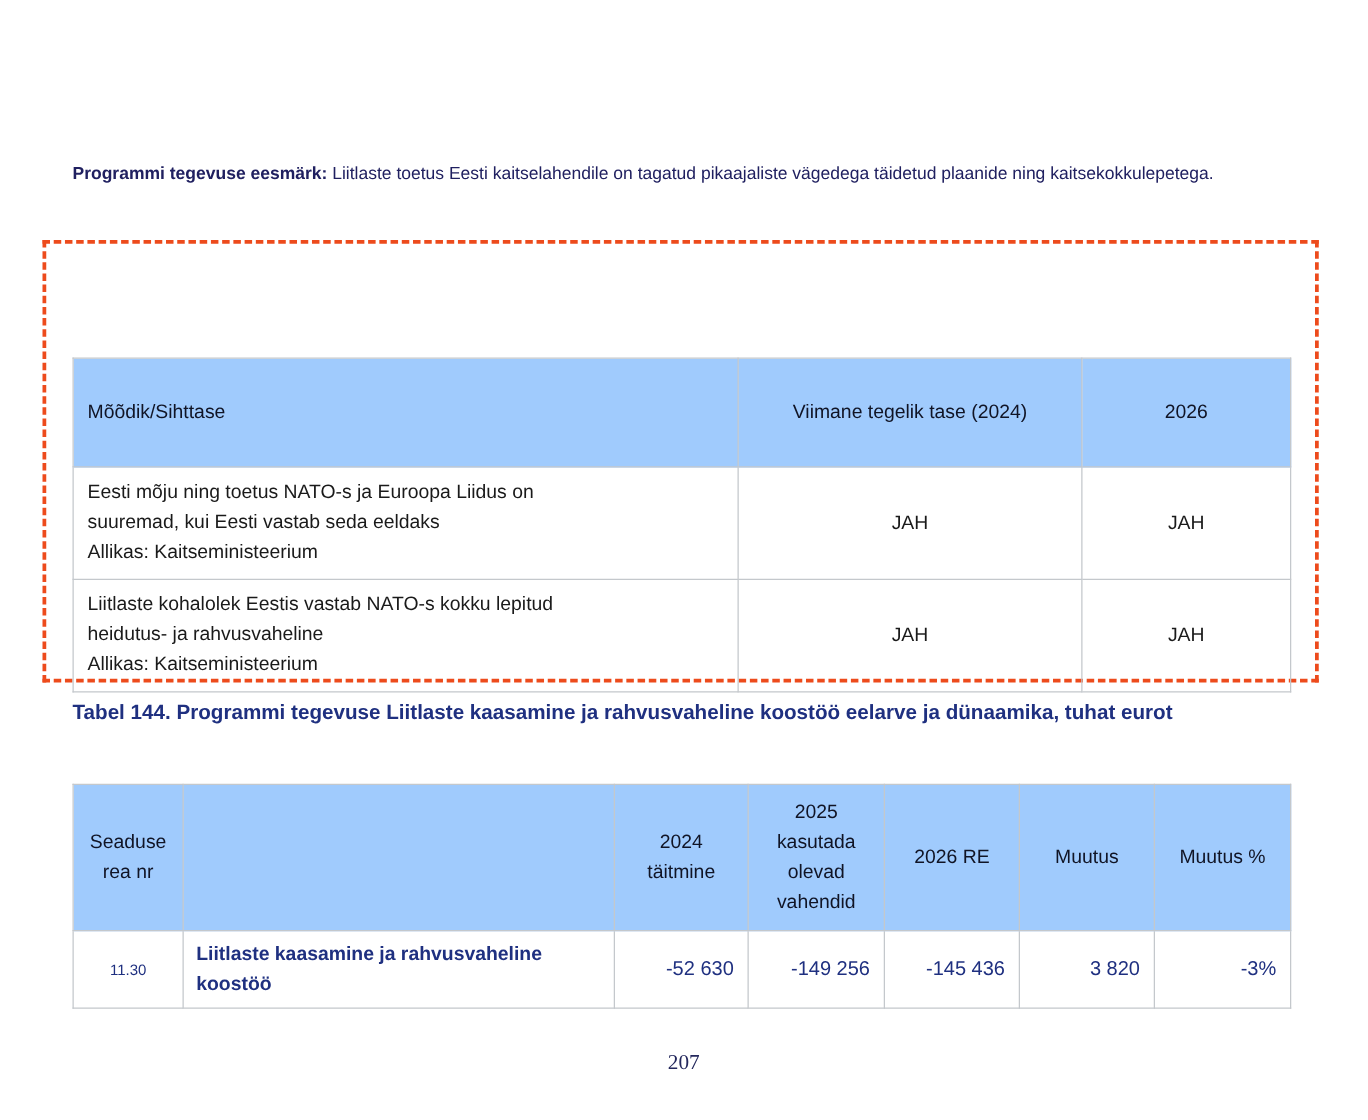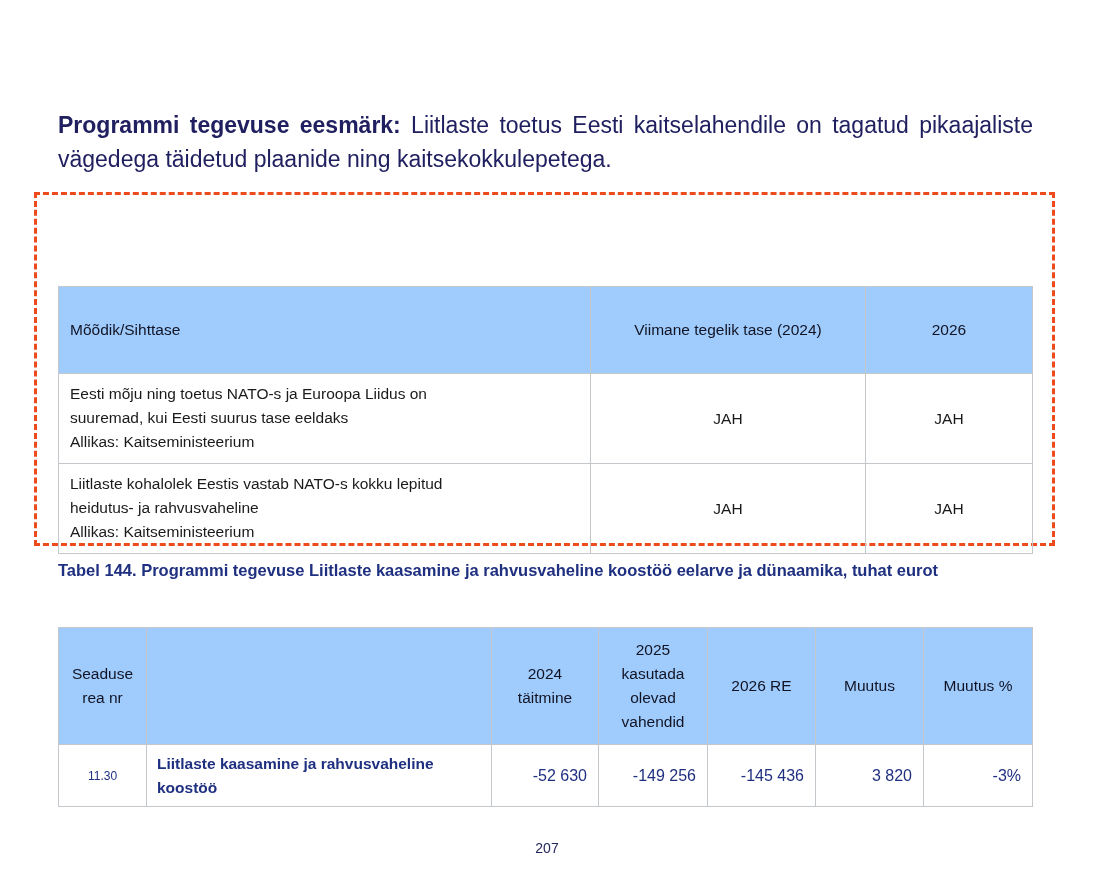--- a/index.html
+++ b/index.html
@@ -32,23 +32,23 @@
     font-size: 17.5px;
     font-weight: 400;
     color: #202060;
     letter-spacing: 0.1px;
     line-height: 26px;
   }
 
   .goal-para {
     position: absolute;
     left: 58px;
-    top: 108px;
+    top: 121px;
     width: 975px;
-    font-size: 23px;
+    font-size: 14px;
     line-height: 34px;
     color: #202060;
     text-align: justify;
     text-justify: inter-word;
   }
   .goal-para .lead {
     font-weight: 700;
   }
 
   
@@ -176,22 +176,23 @@
     color: #1F3080;
   }
 
   
   .page-number {
     position: absolute;
     left: 0;
     top: 840px;
     width: 1094px;
     text-align: center;
-    font-size: 14px;
+    font-size: 17px;
     color: #23275c;
+    font-family: Liberation Serif, serif;
   }
 </style>
 </head>
 <body>
 
 <div class="page">
 
 
   <div class="goal-para"><span class="lead">Programmi tegevuse eesmärk:</span><span> Liitlaste toetus Eesti kaitselahendile on tagatud pikaajaliste vägedega täidetud plaanide ning kaitsekokkulepetega.</span></div>
 
@@ -208,21 +209,21 @@
       <tr>
         <td class="thead-cell h-left" style="background: rgb(160, 203, 253);">Mõõdik/Sihttase</td>
         <td class="thead-cell" style="background: rgb(160, 203, 253);">Viimane tegelik tase (2024)</td>
         <td class="thead-cell" style="background: rgb(160, 203, 253);">2026</td>
       </tr>
     </thead>
     <tbody>
       <tr>
         <td class="metric">
           <div>Eesti mõju ning toetus NATO-s ja Euroopa Liidus on</div>
-          <div>suuremad, kui Eesti suurus tase eeldaks</div>
+          <div>suuremad, kui Eesti vastab seda eeldaks</div>
           <div>Allikas: Kaitseministeerium</div>
         </td>
         <td class="val">JAH</td>
         <td class="val">JAH</td>
       </tr>
       <tr>
         <td class="metric">
           <div>Liitlaste kohalolek Eestis vastab NATO-s kokku lepitud</div>
           <div>heidutus- ja rahvusvaheline</div>
           <div>Allikas: Kaitseministeerium</div>

